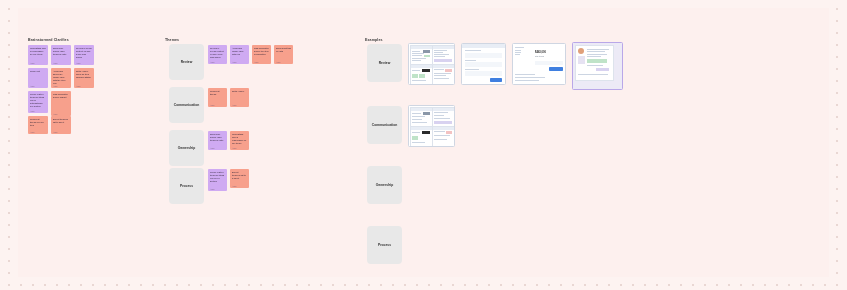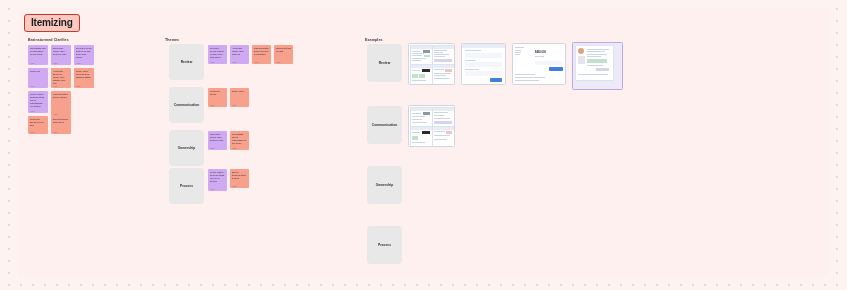--- a/index.html
+++ b/index.html
@@ -92,21 +92,20 @@
   .tbtn{position:absolute;background:#3f7fe0;border-radius:0.8px;}
   .tavatar{position:absolute;border-radius:50%;}
 </style>
 </head>
 <body>
 
 <div id="grid"></div>
 
 <div id="canvas">
 
-  <div id="title-badge">Itemizing</div>
 
   <div class="col-head" style="left:10px;top:30px;">Brainstormed Clarifies</div>
   <div class="col-head" style="left:147px;top:30px;">Themes</div>
   <div class="col-head" style="left:347px;top:30px;">Examples</div>
 
   <div class="note purple" style="left:10px;top:37px;width:20px;height:20px;">
     <span class="ntext">Understand who is responsible for line items</span>
     <span class="nmeta">Anon</span>
   </div>
   <div class="note purple" style="left:33px;top:37px;width:20px;height:20px;">

